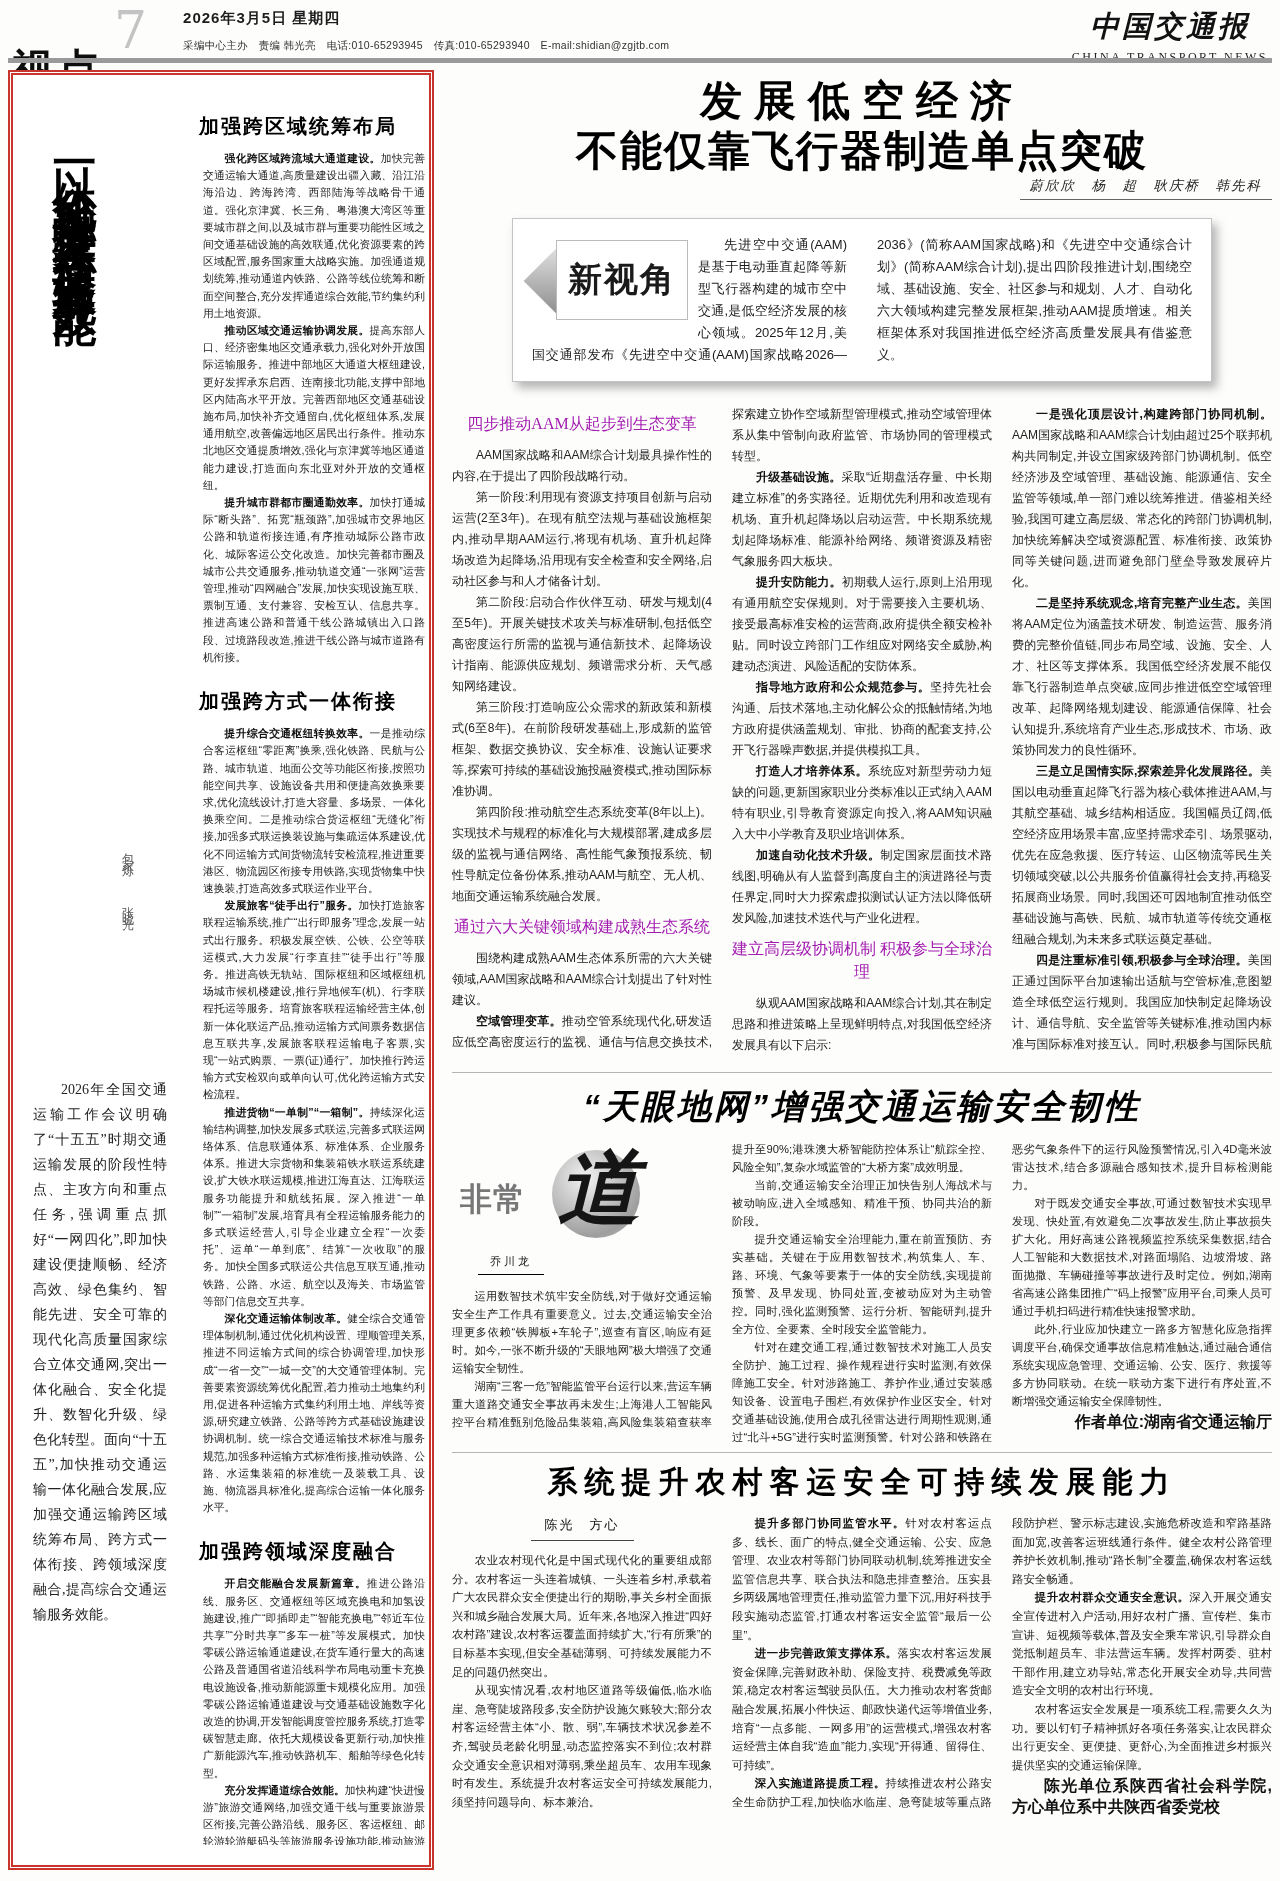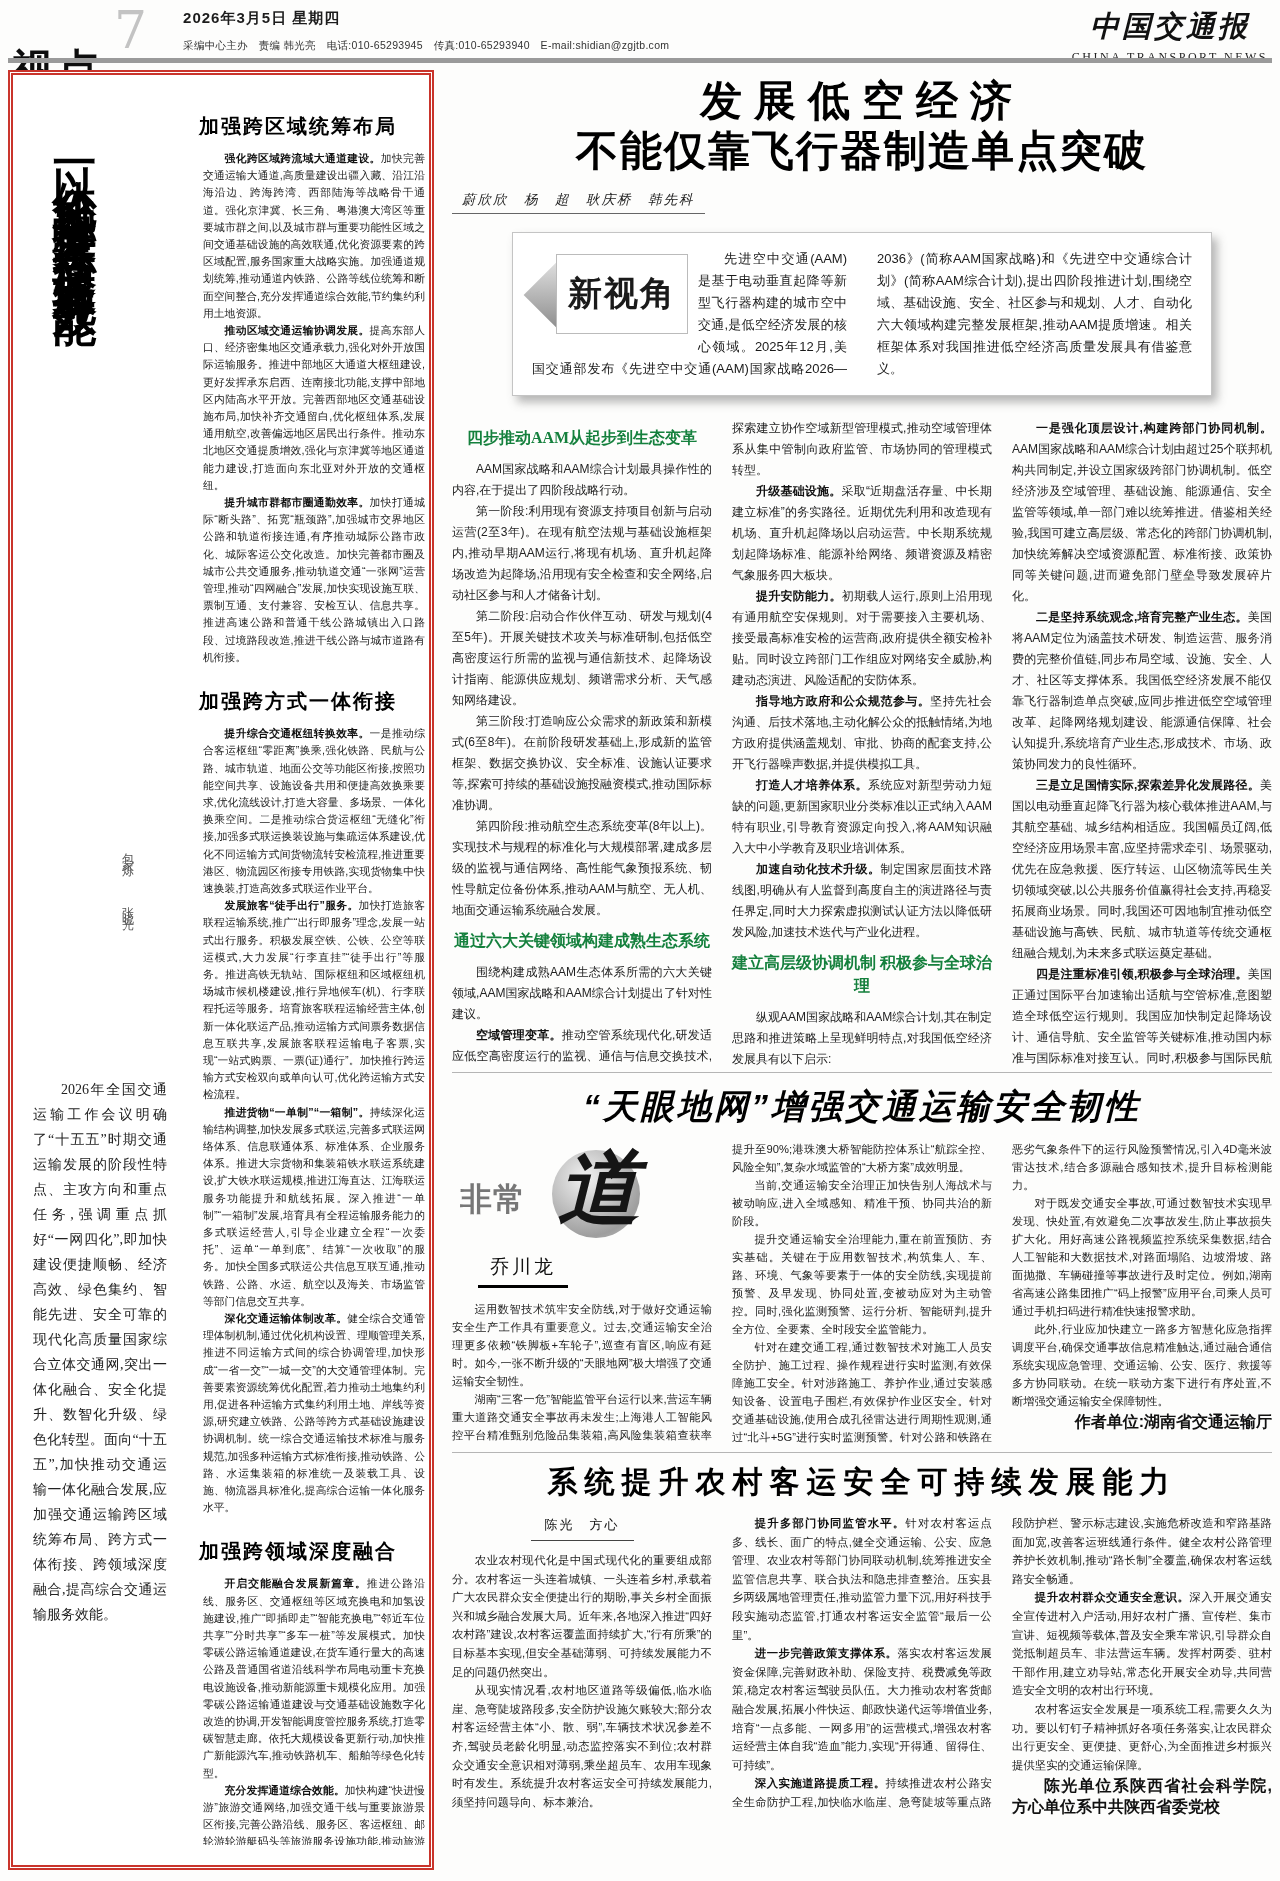--- a/index.html
+++ b/index.html
@@ -31,55 +31,55 @@
   .left-col .body-p{font-size:10.8px;line-height:17.2px;margin-left:32px;}
   .body-p{font-size:11.4px;line-height:18.6px;text-align:justify;text-indent:2em;margin:0;color:#222;}
   .body-p .lead{font-weight:bold;color:#111;}
   .affil{font-weight:bold;text-indent:2em;text-align:justify;margin:2px 0 0;color:#111;}
 
   
   .aam{position:absolute;left:452px;top:76px;width:820px;}
   .aam-h1,.aam-h2{margin:0;text-align:center;font-weight:900;font-size:42px;line-height:50px;color:#000;}
   .aam-h1{letter-spacing:12px;}
   .aam-h2{letter-spacing:2px;}
-  .aam-byline{text-align:left;margin-top:14px;}
+  .aam-byline{text-align:right;}
   .aam-byline span{display:inline-block;border-bottom:1px solid #666;padding:0 10px 4px;font-size:13.5px;
                    letter-spacing:2px;font-family:"DejaVu Serif",serif;font-style:italic;color:#222;}
   .intro-box{width:660px;margin:18px auto 0;border:1px solid #c4c4c4;background:#fff;padding:15px 19px;
              box-shadow:5px 6px 9px rgba(90,90,90,.45);column-count:2;column-gap:30px;}
   .intro-text{margin:0;font-size:13px;line-height:22px;text-align:justify;text-indent:2em;color:#1a1a1a;}
   .nv-badge{float:left;width:156px;height:88px;position:relative;margin:2px 10px 4px 0;}
   .nv-diamond{position:absolute;left:2px;top:20px;width:50px;height:50px;transform:rotate(45deg);
               background:linear-gradient(135deg,#e2e2e2,#8b8b8b);}
   .nv-frame{position:absolute;left:24px;top:4px;right:0;bottom:4px;border:1px solid #bbb;background:#fff;
             display:flex;align-items:center;justify-content:center;font-size:34px;font-weight:900;letter-spacing:2px;color:#1a1a1a;}
   .aam-body{margin-top:22px;column-count:3;column-gap:20px;height:660px;overflow:hidden;}
   .aam-body .body-p{font-size:12px;line-height:21px;}
-  .col-subhead{font-family:"Liberation Serif",serif;font-weight:bold;font-size:16px;text-align:center;
-               margin:8px 0 10px;line-height:23px;break-inside:avoid;color:#15803d;}
+  .col-subhead{font-family:"Liberation Serif",serif;font-weight:normal;font-size:16px;text-align:center;
+               margin:8px 0 10px;line-height:23px;break-inside:avoid;color:#a21caf;}
 
   .rule1,.rule2{position:absolute;left:452px;width:820px;height:1px;background:#b5b5b5;}
   .rule1{top:1072px;}
   .rule2{top:1452px;}
 
   
   .sky{position:absolute;left:452px;top:1084px;width:820px;}
   .sky-headline{margin:0;text-align:center;font-family:Liberation Sans, sans-serif;font-style:italic;font-weight:bold;
                 font-size:34px;line-height:44px;letter-spacing:3px;color:#000;}
   .sky-body{margin-top:12px;column-count:3;column-gap:20px;height:308px;overflow:hidden;}
   .sky-body .body-p{font-size:11.2px;line-height:18px;}
   .sky-badge{position:relative;height:104px;margin:4px 6px 6px;}
   .fc-text{position:absolute;left:2px;top:34px;font-size:32px;font-weight:bold;color:#777;
            font-family:"DejaVu Serif",serif;letter-spacing:1px;}
   .fc-circle{position:absolute;left:94px;top:6px;width:88px;height:88px;border-radius:50%;
              background:radial-gradient(circle at 38% 32%,#f2f2f2,#9e9e9e 72%,#c6c6c6);}
   .fc-dao{position:absolute;left:100px;top:-10px;font-size:82px;font-weight:bold;font-style:italic;
           font-family:"DejaVu Serif",serif;color:#151515;}
-  .sky-author{width:fit-content;margin:0 0 12px 26px;padding:0 12px 5px;border-bottom:3px solid #000000;
-              font-size:19px;letter-spacing:3px;color:#111;text-align:right;}
+  .sky-author{width:fit-content;margin:0 0 12px 26px;padding:0 12px 5px;border-bottom:1px solid #000000;
+              font-size:11px;letter-spacing:3px;color:#111;text-align:right;}
   .affil-right{text-align:right;text-indent:0;}
 
   
   .rural{position:absolute;left:452px;top:1462px;width:820px;}
   .rural-headline{margin:0;text-align:center;font-family:"DejaVu Serif",serif;font-weight:bold;
                   font-size:30px;line-height:40px;letter-spacing:7px;color:#000;}
   .rural-body{margin-top:12px;column-count:3;column-gap:20px;height:330px;overflow:hidden;}
   .rural-body .body-p{font-size:11.4px;line-height:18.6px;}
   .rural-byline{width:fit-content;margin:2px auto 10px;padding:0 14px 6px;border-bottom:1px solid #444;
                 font-size:13px;letter-spacing:2px;color:#111;}

